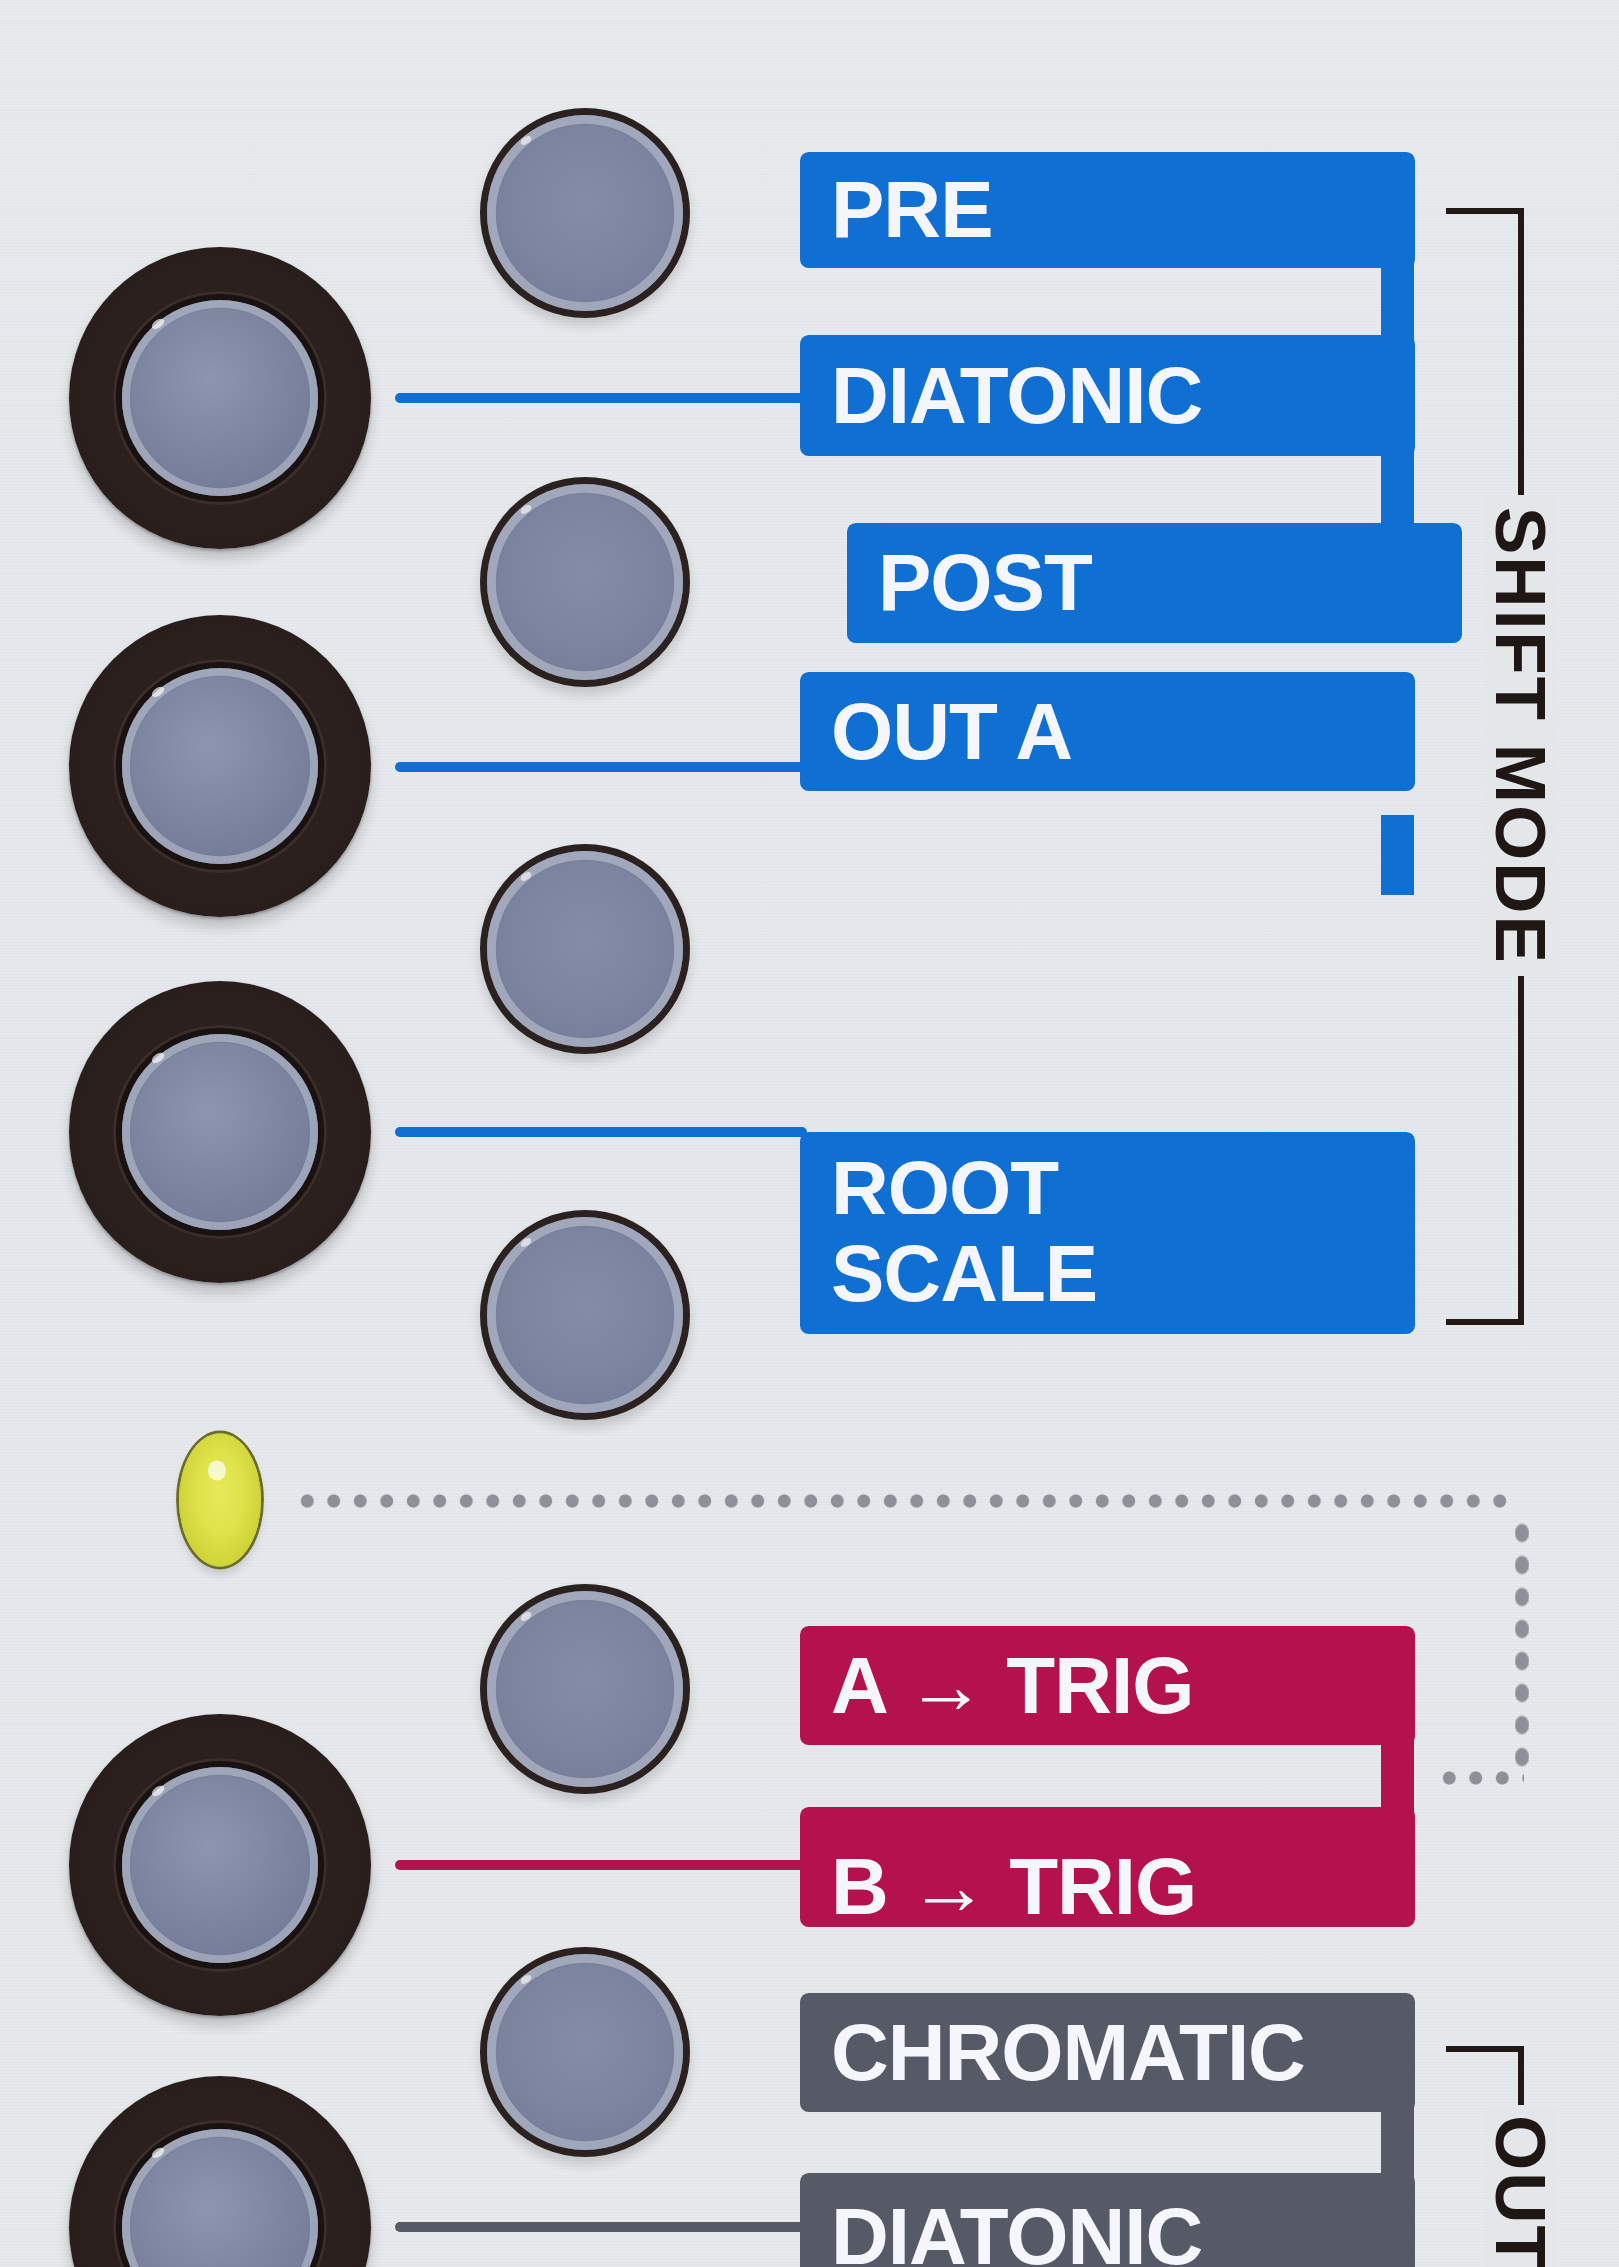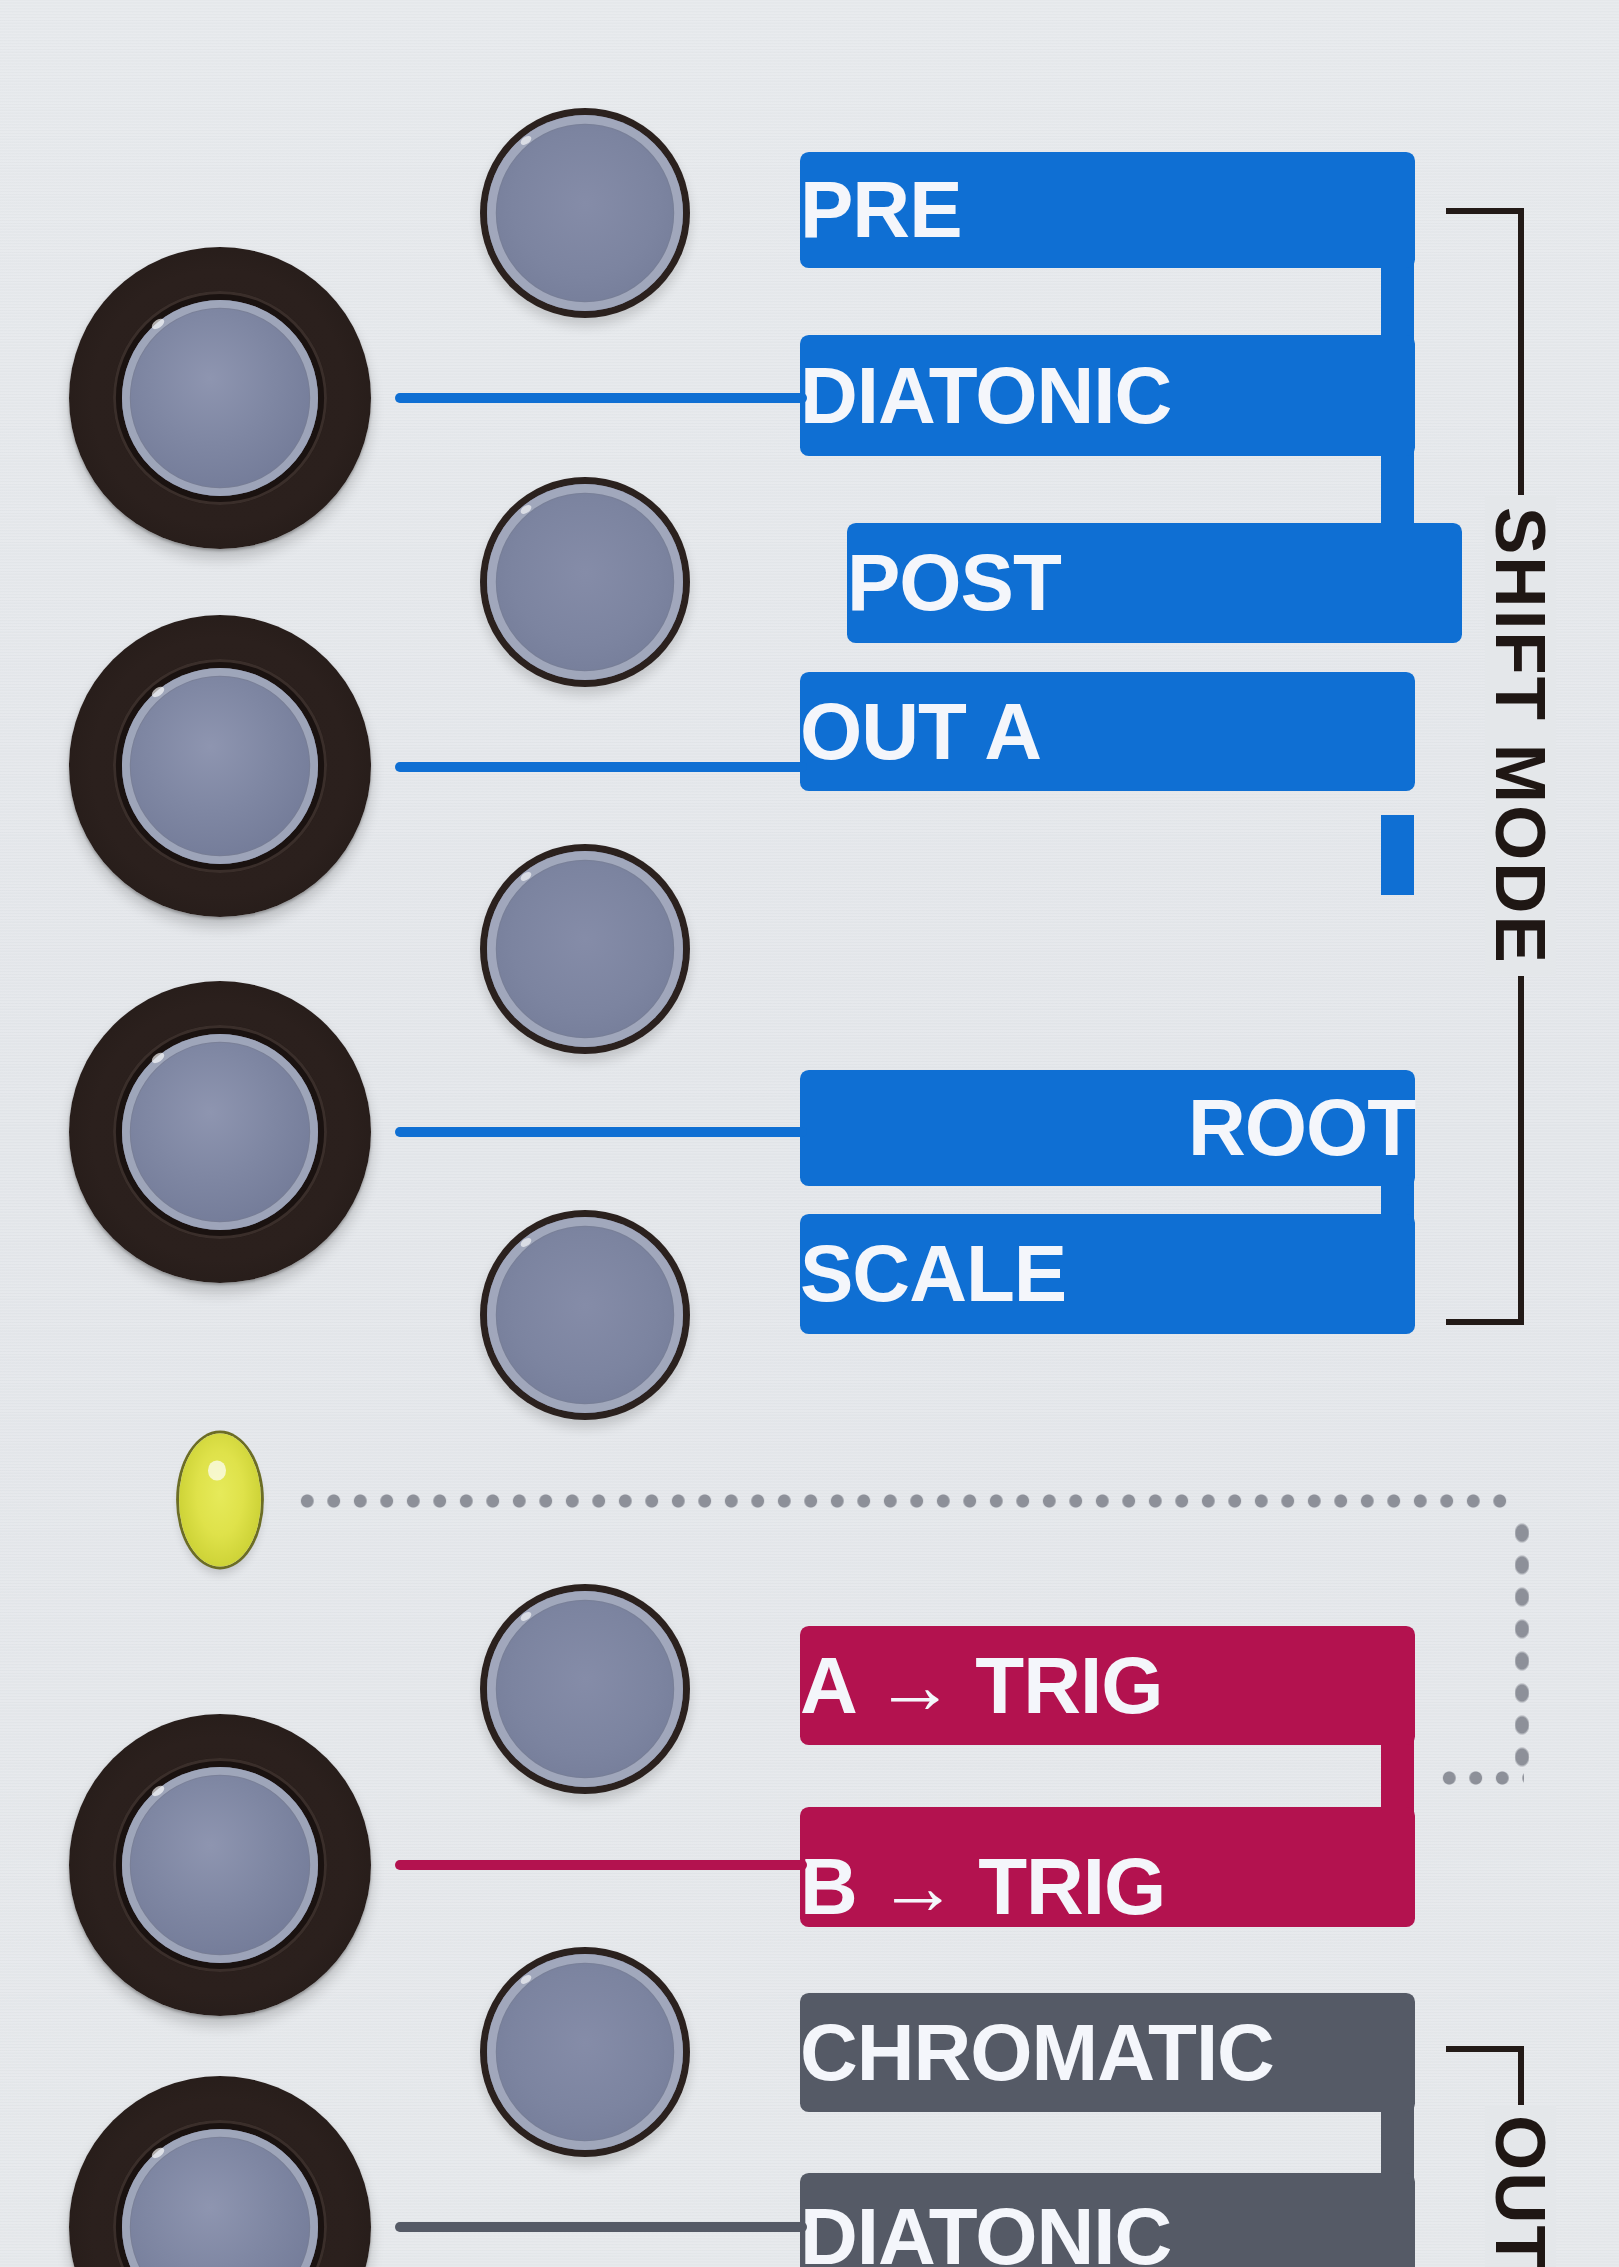--- a/index.html
+++ b/index.html
@@ -115,20 +115,21 @@
       position: absolute;
       left: 800px;
       width: 615px;
       border-radius: 8.8px;
       color: #f4f6fb;
       font-weight: bold;
       font-size: 80px;
       line-height: 1;
       display: flex;
       align-items: center;
+      padding-left: 31px;
       box-sizing: border-box;
       letter-spacing: -1px;
       cursor: pointer;
     }
     .blue { background: #0f6fd3; }
     .magenta { background: #b3124f; }
     .grey { background: #555a66; }
 
     .bridge {
       position: absolute;
@@ -189,21 +190,21 @@
     </div>
   <div class="label blue" style="top:335px;height:121px;">
       <span>DIATONIC</span>
     </div>
   <div class="label blue" style="top:523px;height:120px;margin-left:47px;">
       <span>POST</span>
     </div>
   <div class="label blue" style="top:672px;height:119px;">
       <span>OUT A</span>
     </div>
-  <div class="label blue" style="top:1070px;height:116px;justify-content:flex-end;">
+  <div class="label blue" style="top:1132px;height:116px;">
       <span>ROOT</span>
     </div>
   <div class="label blue" style="top:1214px;height:120px;">
       <span>SCALE</span>
     </div>
 
   <div class="hline blue" style="top:393px;width:412px;"></div>
   <div class="hline blue" style="top:762px;width:412px;"></div>
   <div class="hline blue" style="top:1127px;width:412px;"></div>
 

